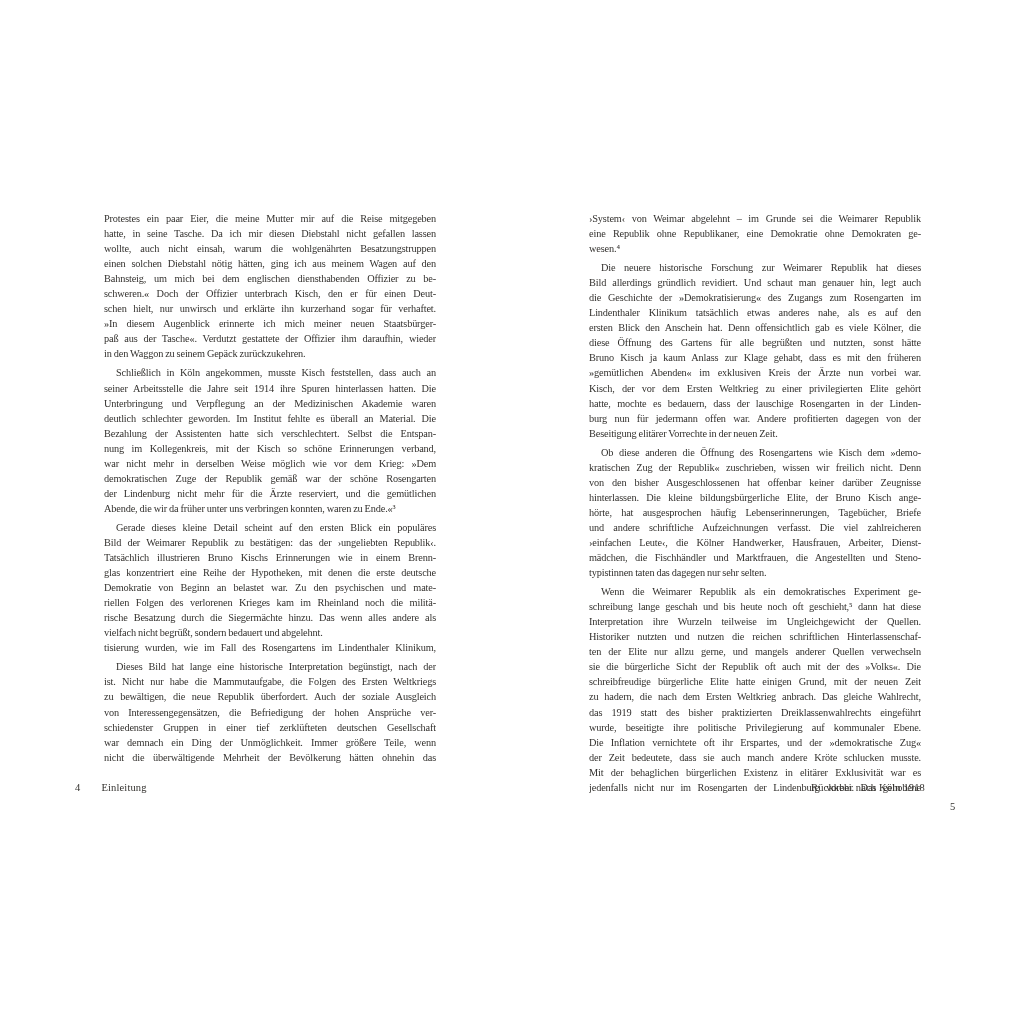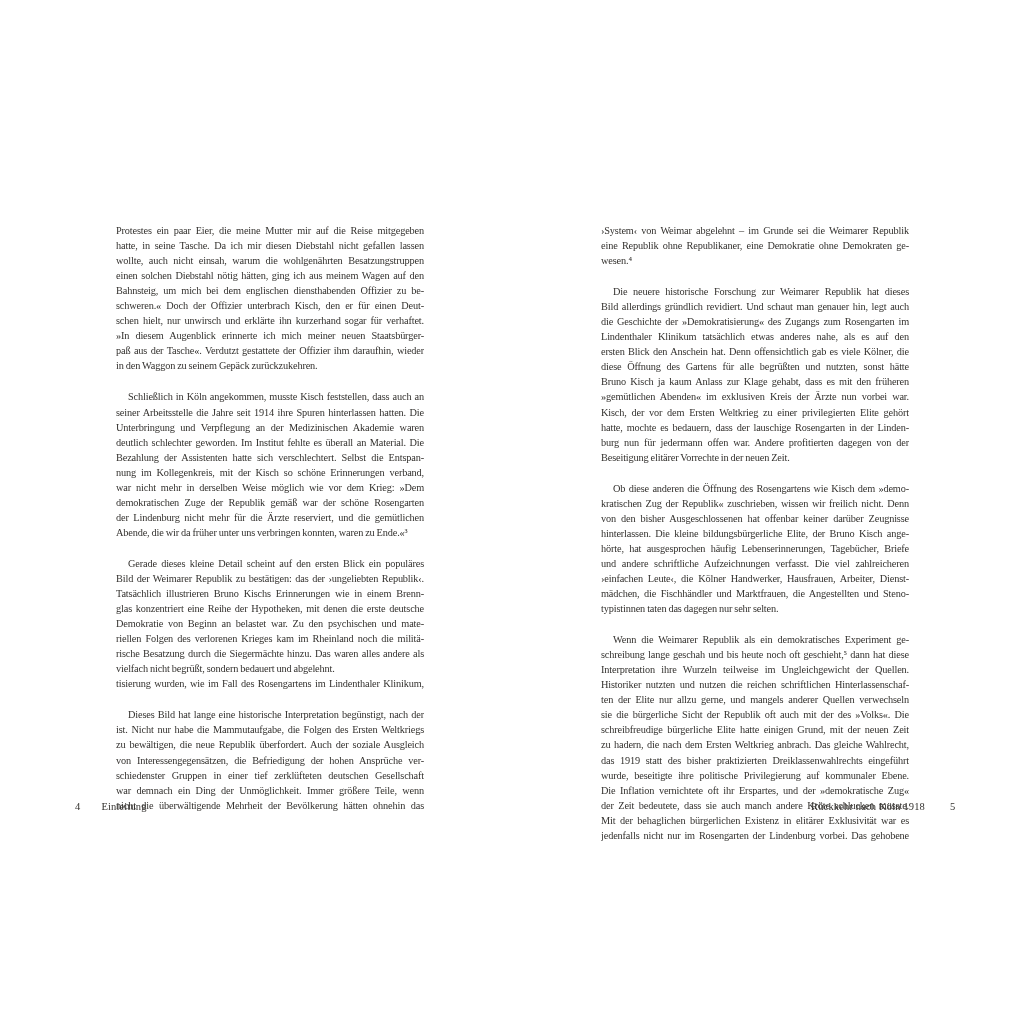--- a/index.html
+++ b/index.html
@@ -16,33 +16,33 @@
     top: 207px;
     width: 340px;
     color: #33312e;
     font-size: 10.3px;
     line-height: 15.05px;
     letter-spacing: -0.15px;
     word-spacing: -0.4px;
   }
   .column.left  { left: 100px; }
   .column.right { left: 585px; }
-  .para { margin: 16px; padding: 0; }
+  .para { margin: 4px; padding: 0; }
   .line {
     height: 15.05px;
     overflow: hidden;
     text-align: justify;
     text-align-last: justify;
     white-space: normal;
   }
   .line.end { text-align-last: left; }
   .para.indent .line:first-child { text-indent: 12px; }
   .footer {
     position: absolute;
-    top: 801px;
+    top: 782px;
     font-size: 10.5px;
     color: #33312e;
     letter-spacing: 0.15px;
   }
   .footer-left { left: 75px; }
   .footer-left .running-head { margin-left: 21px; }
   .footer-right { left: 585px; width: 340px; text-align: right; }
   .pagenum-right {
     position: absolute;
     top: 801px;
@@ -81,21 +81,21 @@
         <div class="line">der Lindenburg nicht mehr für die Ärzte reserviert, und die gemütlichen</div>
         <div class="line end">Abende, die wir da früher unter uns verbringen konnten, waren zu Ende.«³</div>
       </div>
       <div class="para indent">
         <div class="line">Gerade dieses kleine Detail scheint auf den ersten Blick ein populäres</div>
         <div class="line">Bild der Weimarer Republik zu bestätigen: das der ›ungeliebten Republik‹.</div>
         <div class="line">Tatsächlich illustrieren Bruno Kischs Erinnerungen wie in einem Brenn-</div>
         <div class="line">glas konzentriert eine Reihe der Hypotheken, mit denen die erste deutsche</div>
         <div class="line">Demokratie von Beginn an belastet war. Zu den psychischen und mate-</div>
         <div class="line">riellen Folgen des verlorenen Krieges kam im Rheinland noch die militä-</div>
-        <div class="line">rische Besatzung durch die Siegermächte hinzu. Das waren alles andere als</div>
+        <div class="line">rische Besatzung durch die Siegermächte hinzu. Das wenn alles andere als</div>
         <div class="line end">vielfach nicht begrüßt, sondern bedauert und abgelehnt.</div>
         <div class="line">tisierung wurden, wie im Fall des Rosengartens im Lindenthaler Klinikum,</div>
       </div>
       <div class="para indent">
         <div class="line">Dieses Bild hat lange eine historische Interpretation begünstigt, nach der</div>
         <div class="line">ist. Nicht nur habe die Mammutaufgabe, die Folgen des Ersten Weltkriegs</div>
         <div class="line">zu bewältigen, die neue Republik überfordert. Auch der soziale Ausgleich</div>
         <div class="line">von Interessengegensätzen, die Befriedigung der hohen Ansprüche ver-</div>
         <div class="line">schiedenster Gruppen in einer tief zerklüfteten deutschen Gesellschaft</div>
         <div class="line">war demnach ein Ding der Unmöglichkeit. Immer größere Teile, wenn</div>

